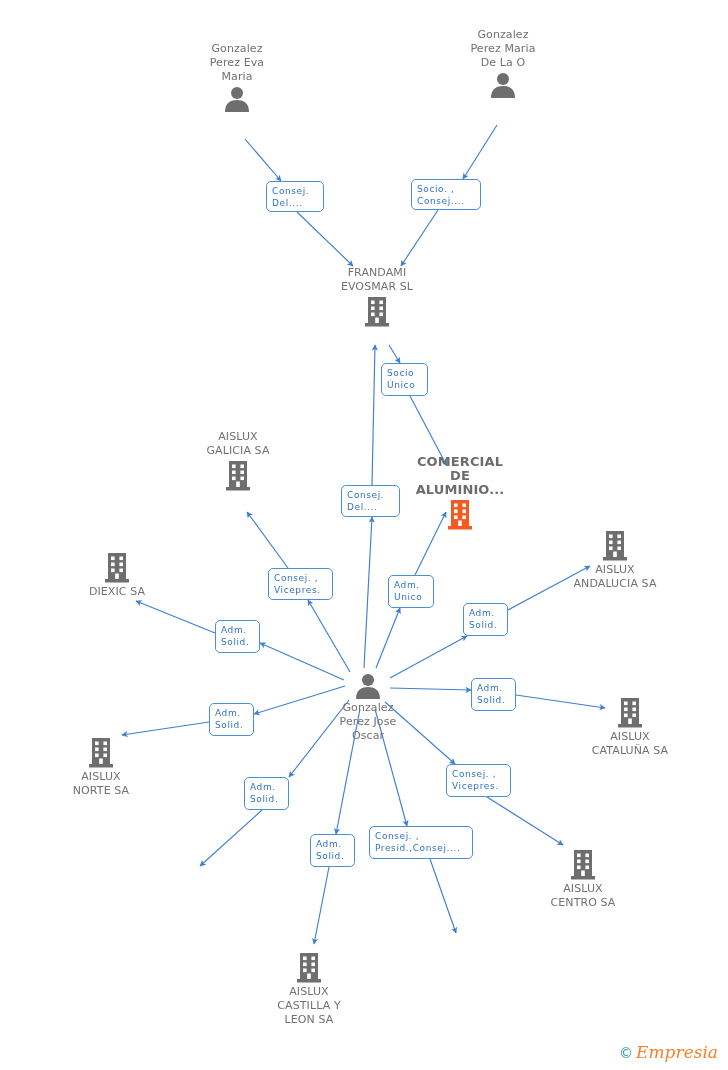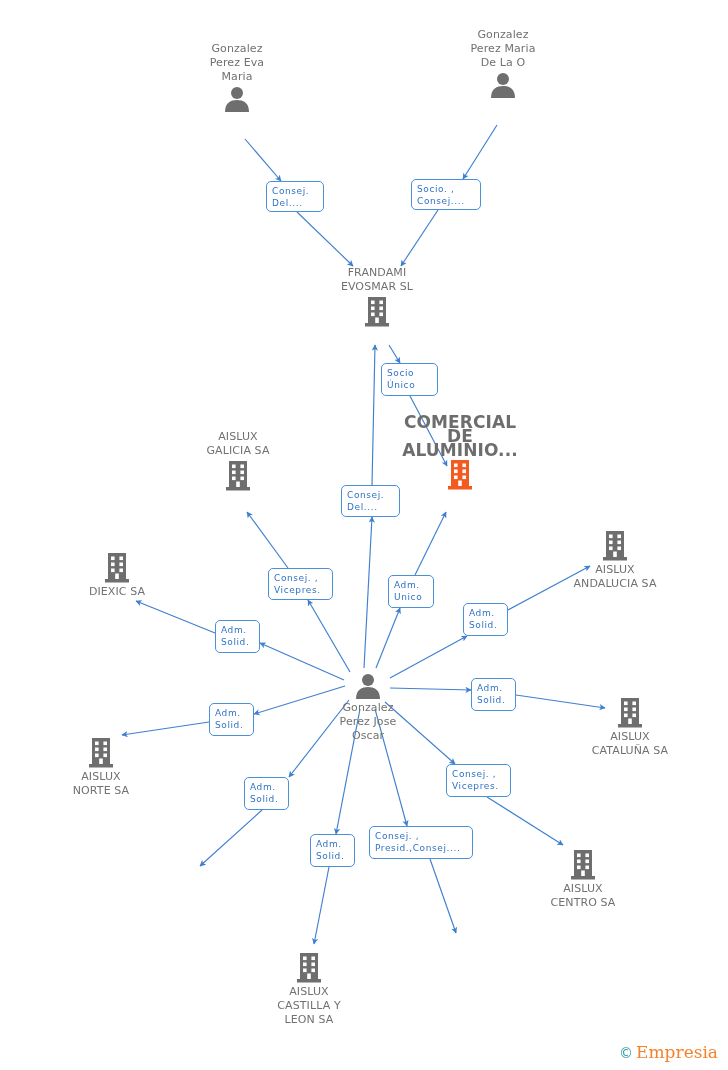--- a/index.html
+++ b/index.html
@@ -33,21 +33,22 @@
   .node-label {
     font-size: 11px;
     line-height: 14px;
     color: #717171;
     letter-spacing: 0.1px;
     white-space: pre-line;
   }
   .node-label.focus {
     color: #6d6d6d;
     font-weight: bold;
-    font-size: 17px;
+    font-size: 13px;
+    margin-top: 40px;
   }
   .glyph {
     display: block;
     margin: 0 auto;
   }
   .node.label-top .glyph { margin-top: 2px; }
   .node.label-bottom .node-label { margin-top: 2px; }
 
   .edge-label {
     position: absolute;
@@ -72,20 +73,21 @@
     line-height: 18px;
     white-space: nowrap;
   }
   #watermark .wm-c {
     color: #2e9aa6;
     font-size: 14px;
   }
   #watermark .wm-name {
     color: #f4822c;
     font-family: "DejaVu Serif", serif;
+    font-style: italic;
     font-size: 17px;
     margin-left: 3px;
   }
 </style>
 </head>
 <body>
 
 <div id="canvas">
 
   <svg id="edges" viewBox="0 0 728 1070" xmlns="http://www.w3.org/2000/svg">
@@ -332,21 +334,21 @@
     <div class="node-label">AISLUX
 CASTILLA Y
 LEON SA</div>
   </div>
 
 
   <div class="edge-label" style="left:266px; top:181px; width:58px; height:31px;">Consej.
 Del....</div>
   <div class="edge-label" style="left:411px; top:179px; width:70px; height:31px;">Socio. ,
 Consej....</div>
-  <div class="edge-label" style="left:381px; top:363px; width:57px; height:33px;">Socio
+  <div class="edge-label" style="left:381px; top:363px; width:47px; height:33px;">Socio
 Único</div>
   <div class="edge-label" style="left:341px; top:485px; width:59px; height:32px;">Consej.
 Del....</div>
   <div class="edge-label" style="left:388px; top:575px; width:46px; height:33px;">Adm.
 Unico</div>
   <div class="edge-label" style="left:268px; top:568px; width:65px; height:32px;">Consej. ,
 Vicepres.</div>
   <div class="edge-label" style="left:215px; top:620px; width:45px; height:33px;">Adm.
 Solid.</div>
   <div class="edge-label" style="left:463px; top:603px; width:45px; height:33px;">Adm.

